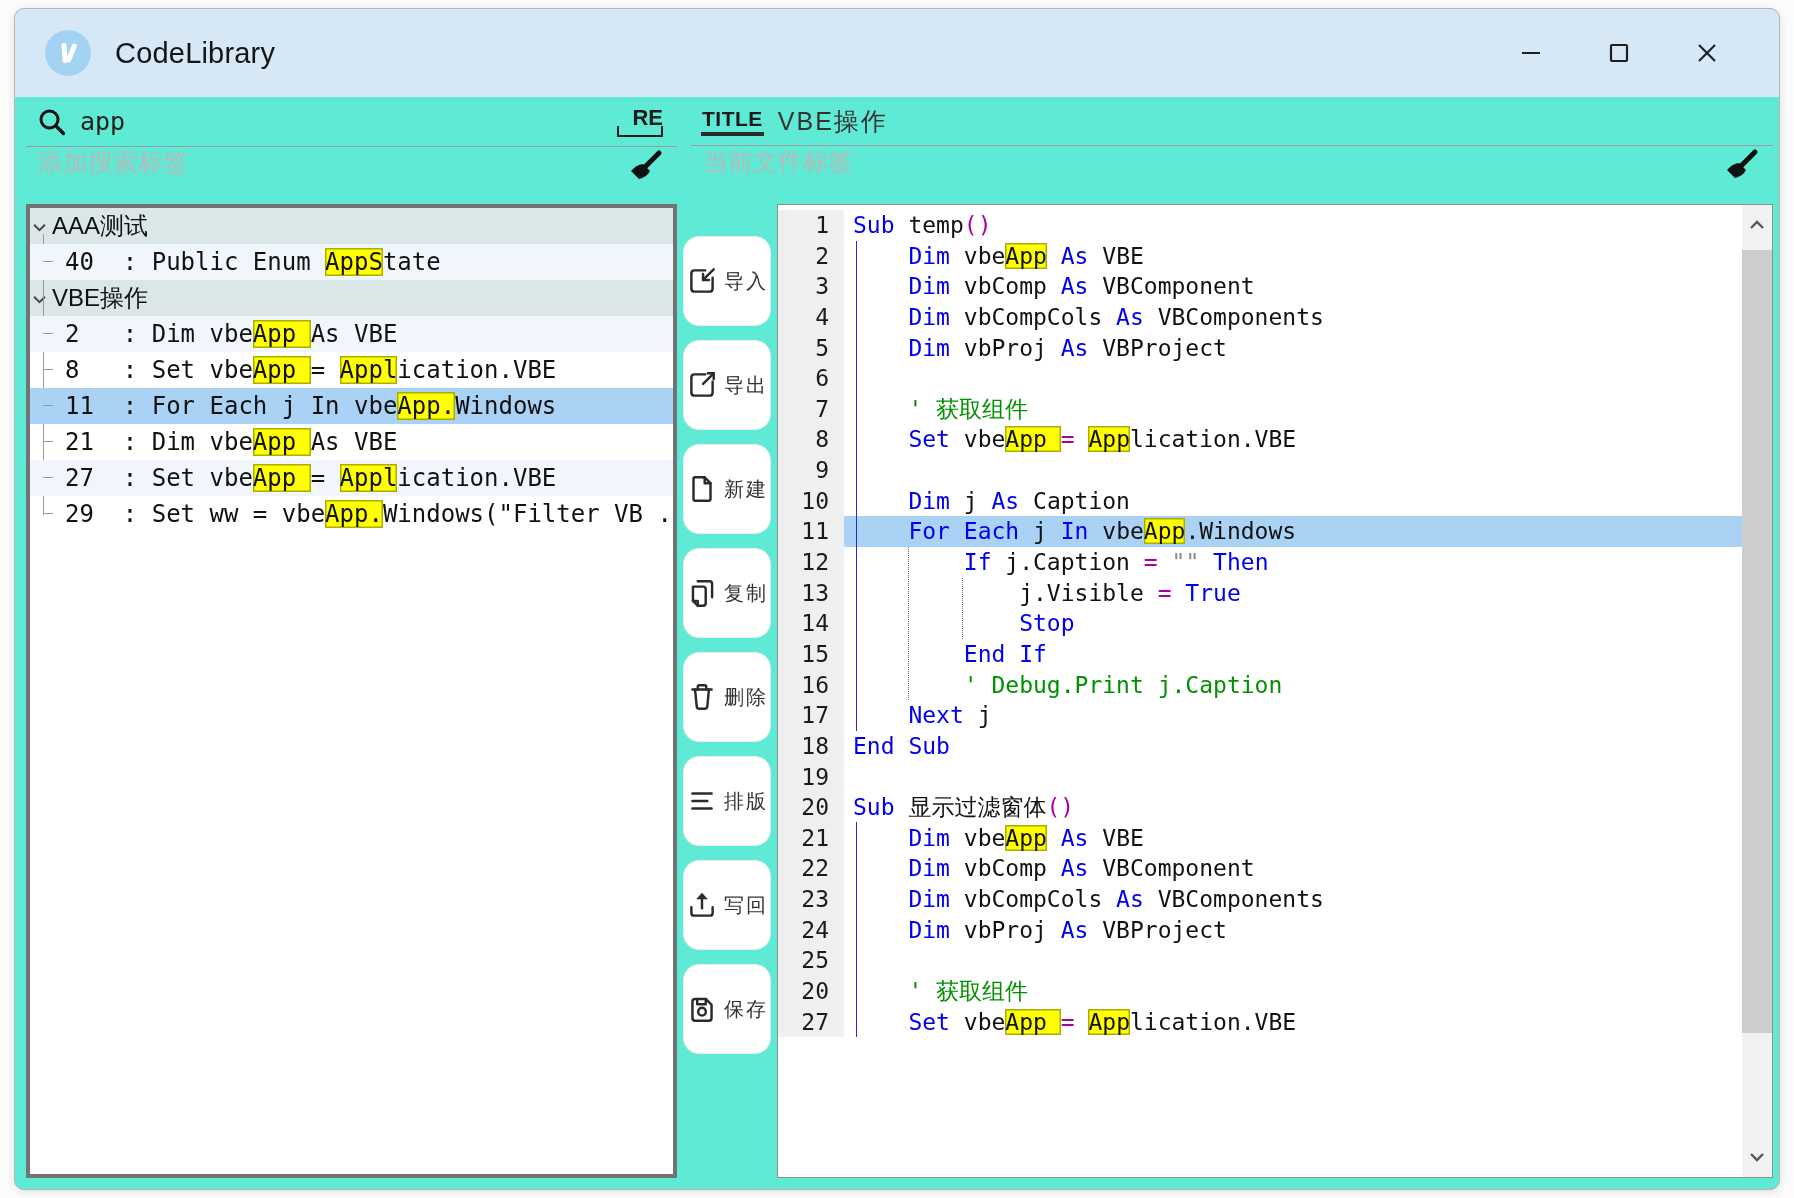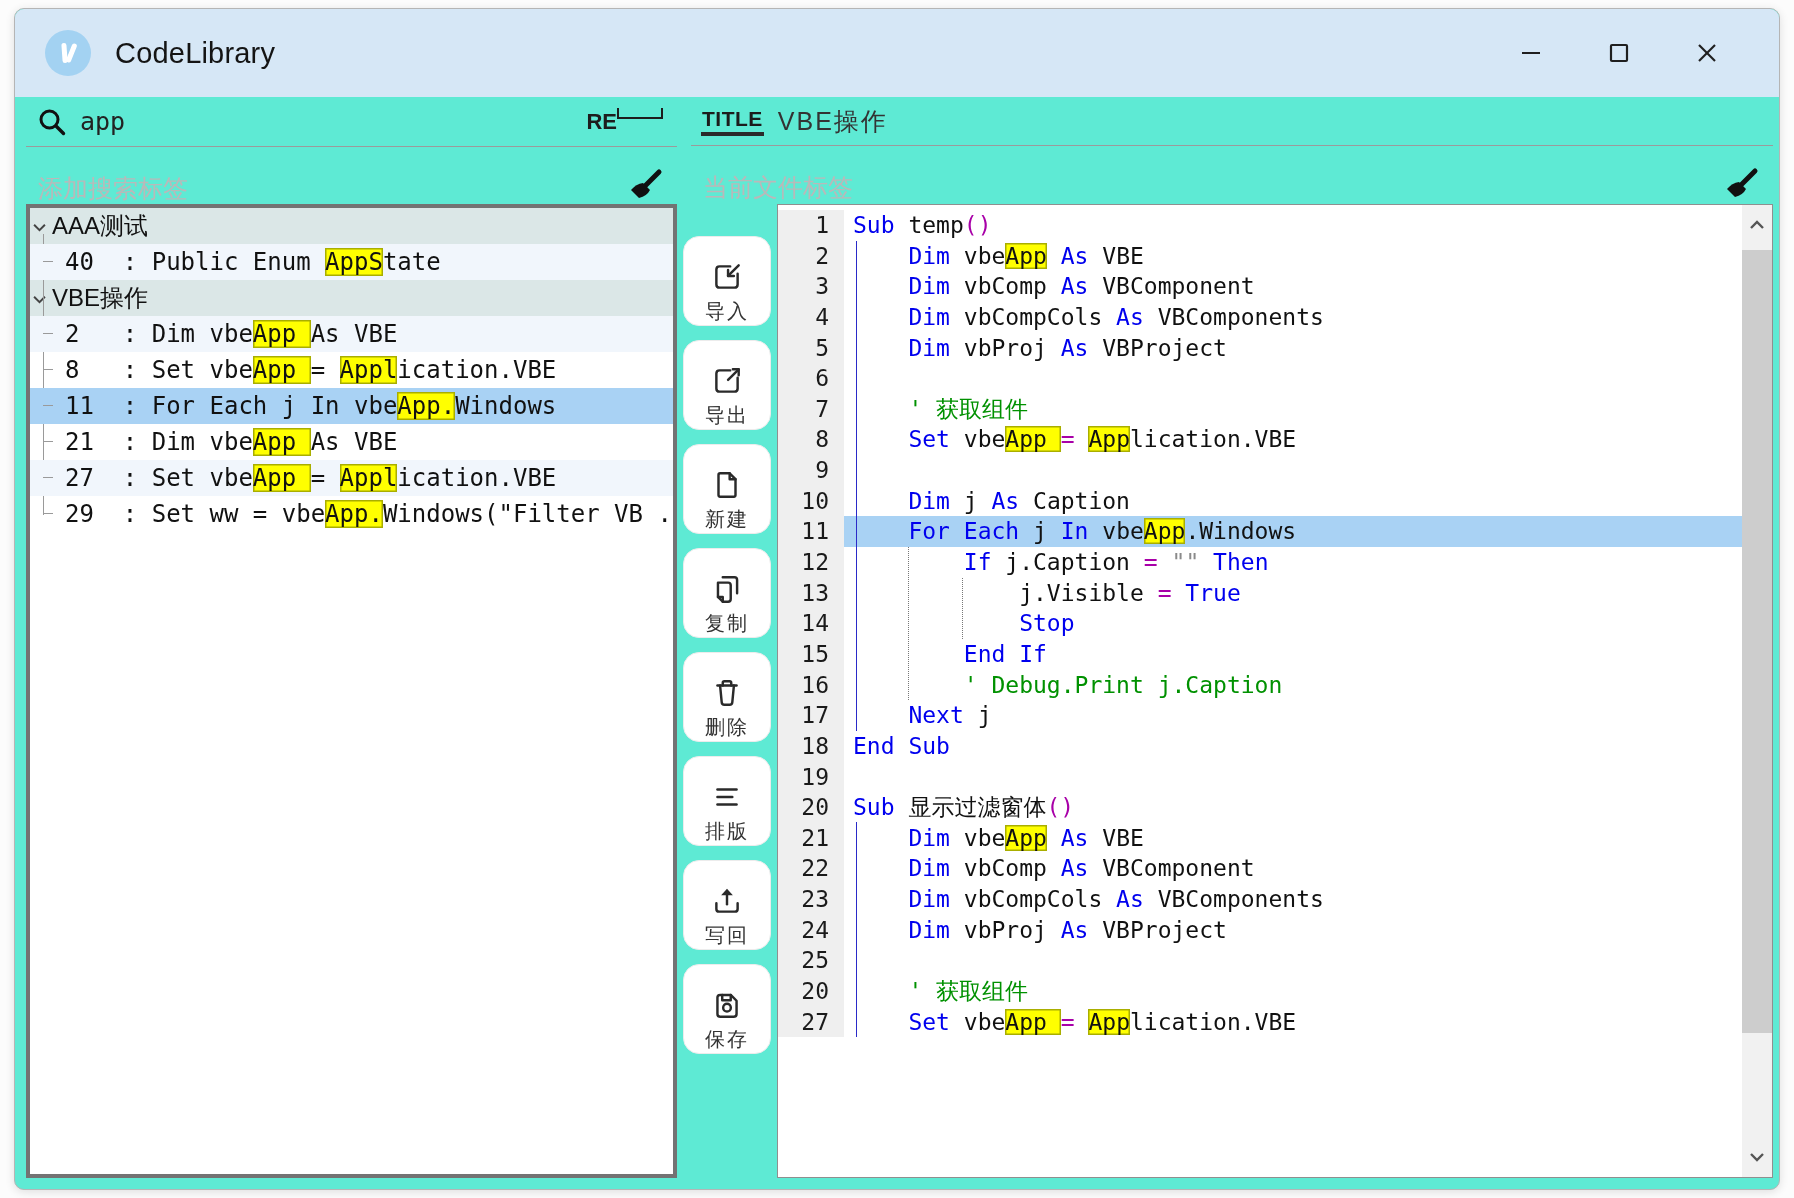--- a/index.html
+++ b/index.html
@@ -14,24 +14,24 @@
   .win-controls{margin-left:auto;display:flex;gap:56px;margin-right:56px;align-items:center;}
   .win-btn{width:32px;height:32px;display:flex;align-items:center;justify-content:center;cursor:default;}
   .win-btn svg{stroke:#1f1f1f;stroke-width:2.2;fill:none;}
 
   
   .left-head{position:absolute;left:11px;top:88px;width:651px;}
   .search-row{height:49px;border-bottom:1px solid #9b9b9b;display:flex;align-items:center;}
   .search-row svg.mag{margin-left:10px;flex:none;}
   .search-input{flex:1;border:none;outline:none;background:transparent;font-family:"DejaVu Sans Mono",monospace;
                 font-size:25px;color:#222;margin-left:10px;}
-  .re-icon{margin-right:14px;display:flex;flex-direction:row;align-items:flex-start;line-height:1;}
+  .re-icon{margin-right:14px;display:flex;flex-direction:column;align-items:flex-end;line-height:1;}
   .re-text{font-size:22px;font-weight:bold;color:#1d1d1d;letter-spacing:0;}
   .re-bracket{width:42px;height:9px;border:2.5px solid #1d1d1d;border-top:none;margin-top:-3px;}
-  .tag-row{height:57px;display:flex;align-items:flex-end;}
+  .tag-row{height:57px;display:flex;align-items:flex-start;}
   .tag-input{flex:1;border:none;outline:none;background:transparent;font-size:25px;color:#333;margin-left:10px;}
   .tag-input::placeholder{color:#b9b9b9;}
   .broom{margin-right:12px;flex:none;}
 
   
   .list{position:absolute;left:11px;top:195px;width:651px;height:974px;border:4px solid #737373;
         box-sizing:border-box;background:#fff;overflow:hidden;}
   .tree-rows{position:relative;}
   .tree-line{position:absolute;left:13px;top:26px;width:1px;height:281px;background:#9a9a9a;}
   .t-group{height:36px;line-height:36px;background:#dbe7e7;display:flex;align-items:center;font-size:24px;color:#111;}
@@ -39,21 +39,21 @@
   .t-item{height:36px;line-height:36px;position:relative;padding-left:35px;white-space:pre;
           font-family:"DejaVu Sans Mono",monospace;font-size:24px;color:#111;}
   .t-item::before{content:"";position:absolute;left:13px;top:17px;width:10px;height:1px;background:#9a9a9a;}
   .t-item.alt{background:#f1f6fc;}
   .t-item.sel{background:#a9d2f4;}
 
   
   .toolbar{position:absolute;left:662px;top:195px;width:100px;height:974px;display:flex;flex-direction:column;
            align-items:center;padding-top:32px;box-sizing:border-box;gap:14px;}
   .tool-btn{width:86px;height:88px;border:1px solid #ececec;border-radius:16px;background:#fff;display:flex;
-            flex-direction:column;align-items:center;justify-content:flex-end;gap:4px;cursor:default;}
+            flex-direction:row;align-items:center;justify-content:flex-start;gap:4px;cursor:default;}
   .tool-btn svg{width:36px;height:34px;stroke:#2a2a2a;stroke-width:2.3;fill:none;stroke-linecap:round;stroke-linejoin:round;}
   .tool-label{font-size:20px;color:#333;letter-spacing:2px;}
 
   
   .right-head{position:absolute;left:676px;top:88px;width:1082px;}
   .title-row{height:49px;border-bottom:1px solid #9b9b9b;display:flex;align-items:center;padding-left:10px;box-sizing:border-box;}
   .title-label{font-size:21px;font-weight:bold;color:#1c1c1c;border-bottom:4px solid #2a2a2a;padding:0 1px 1px 1px;letter-spacing:.5px;}
   .title-value{font-size:25px;color:#333;margin-left:14px;letter-spacing:2px;}
 
   

